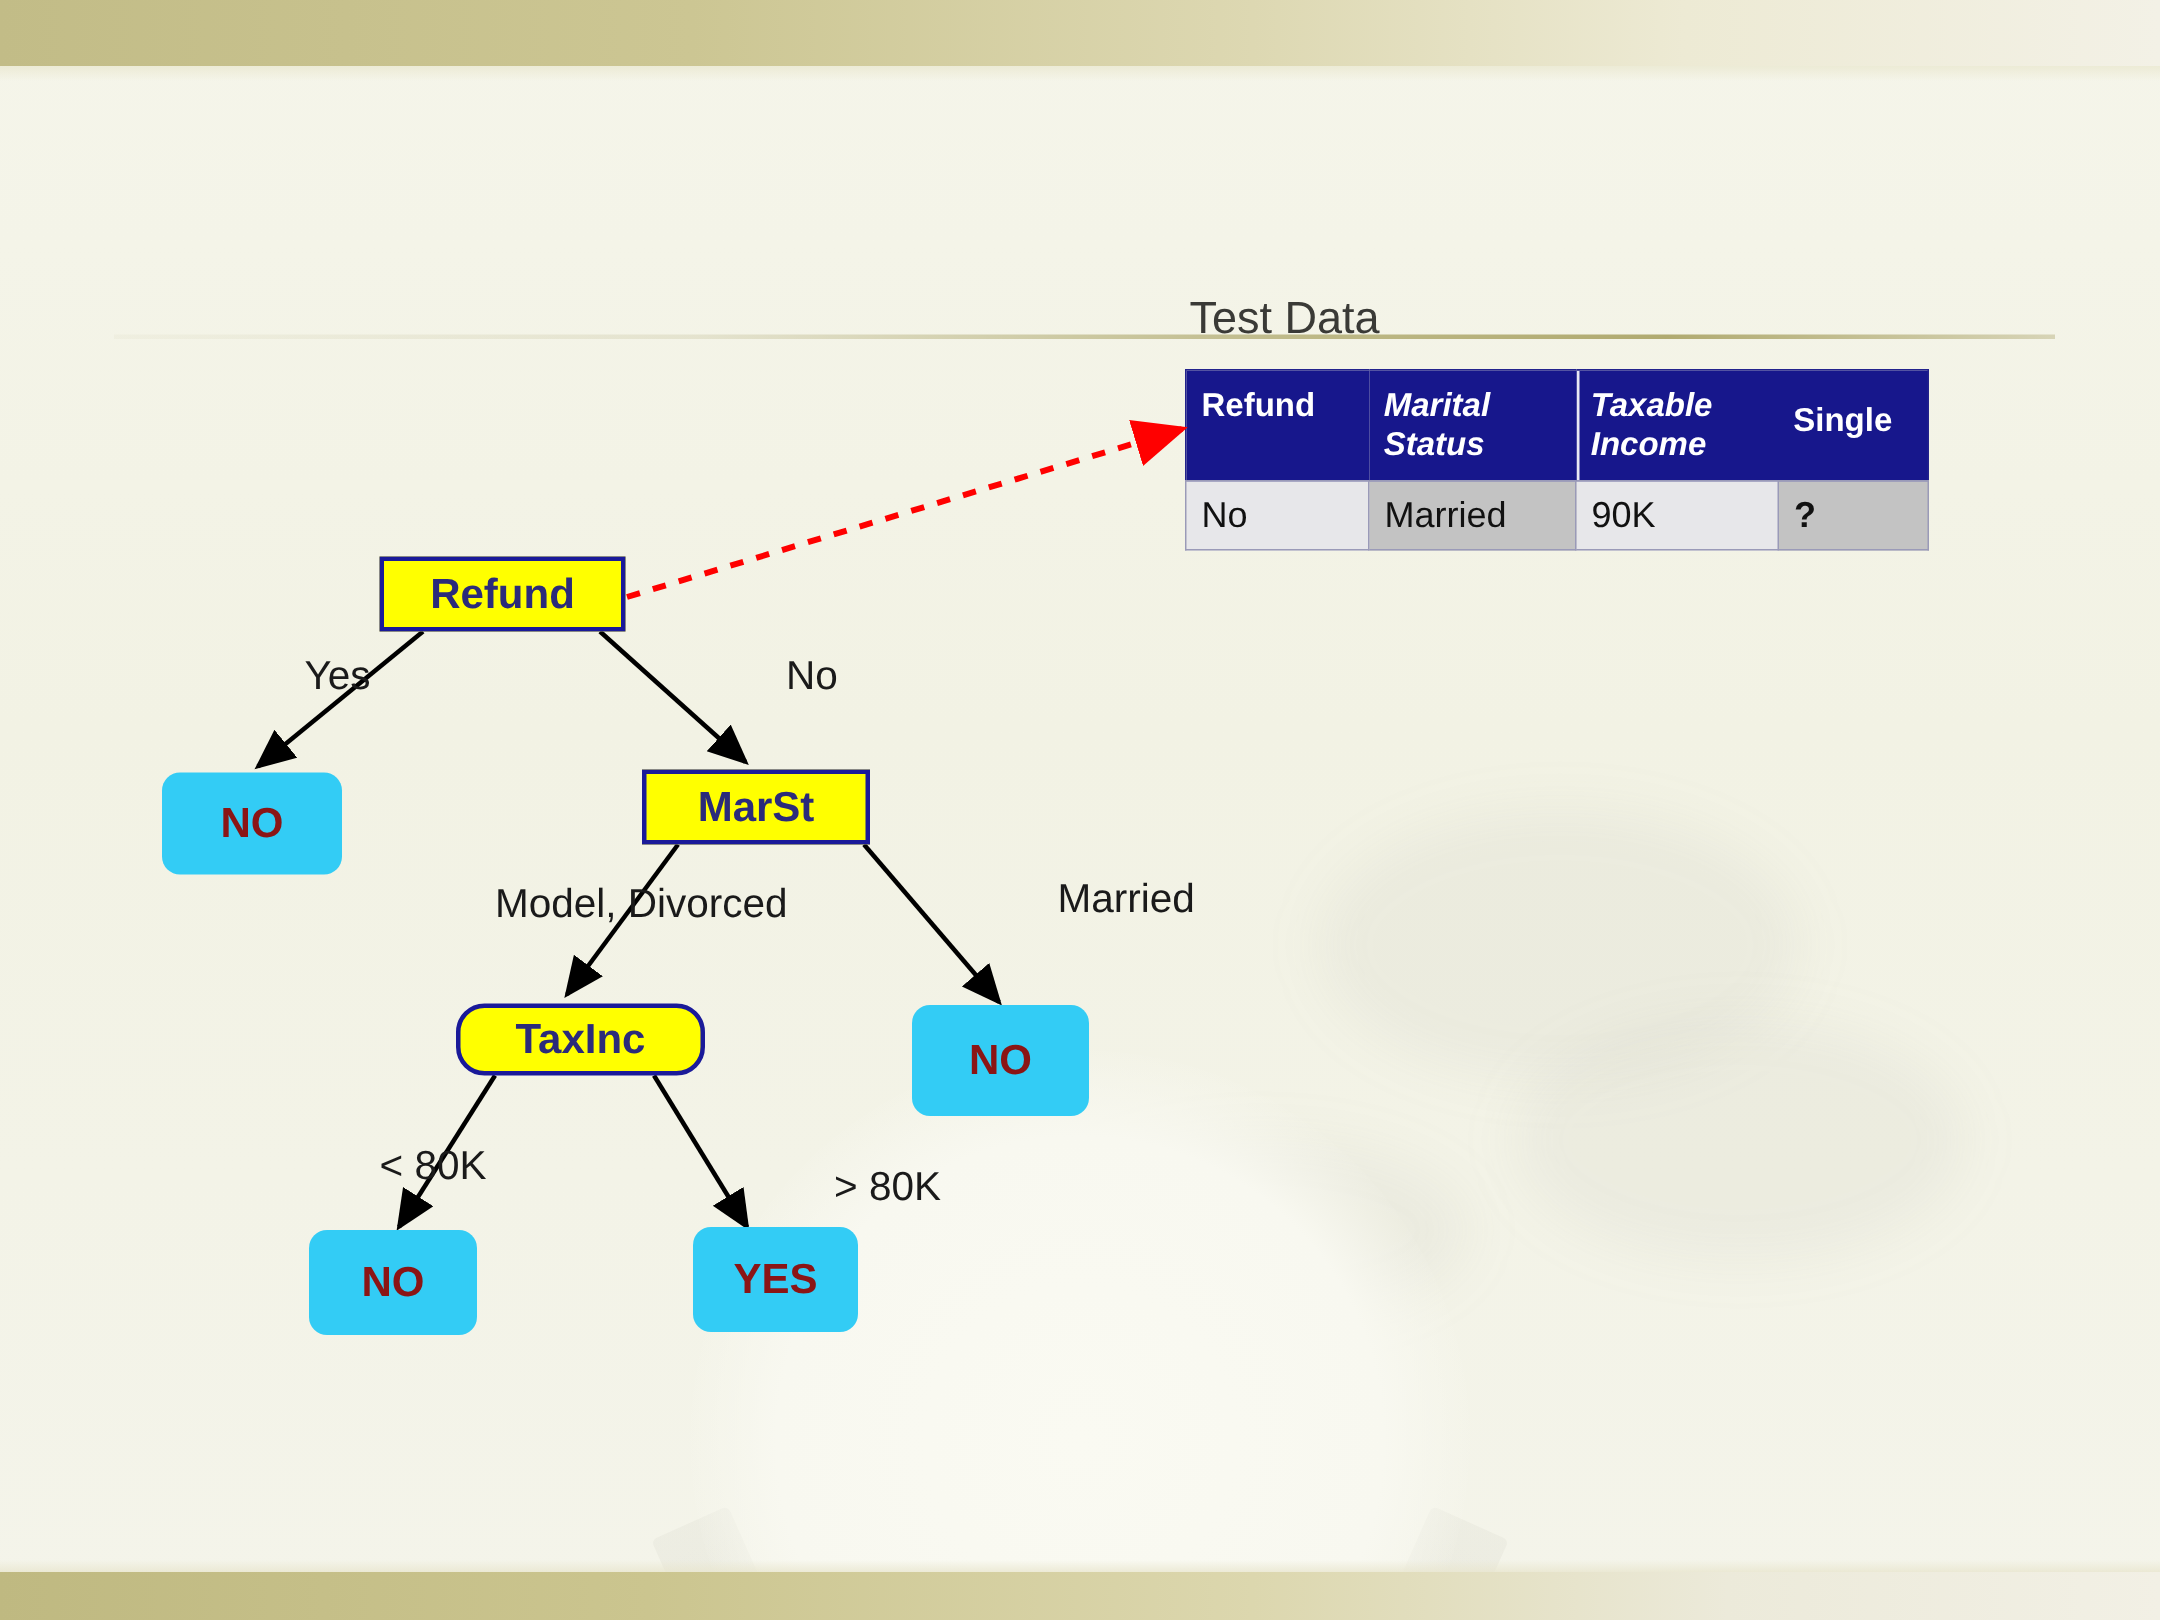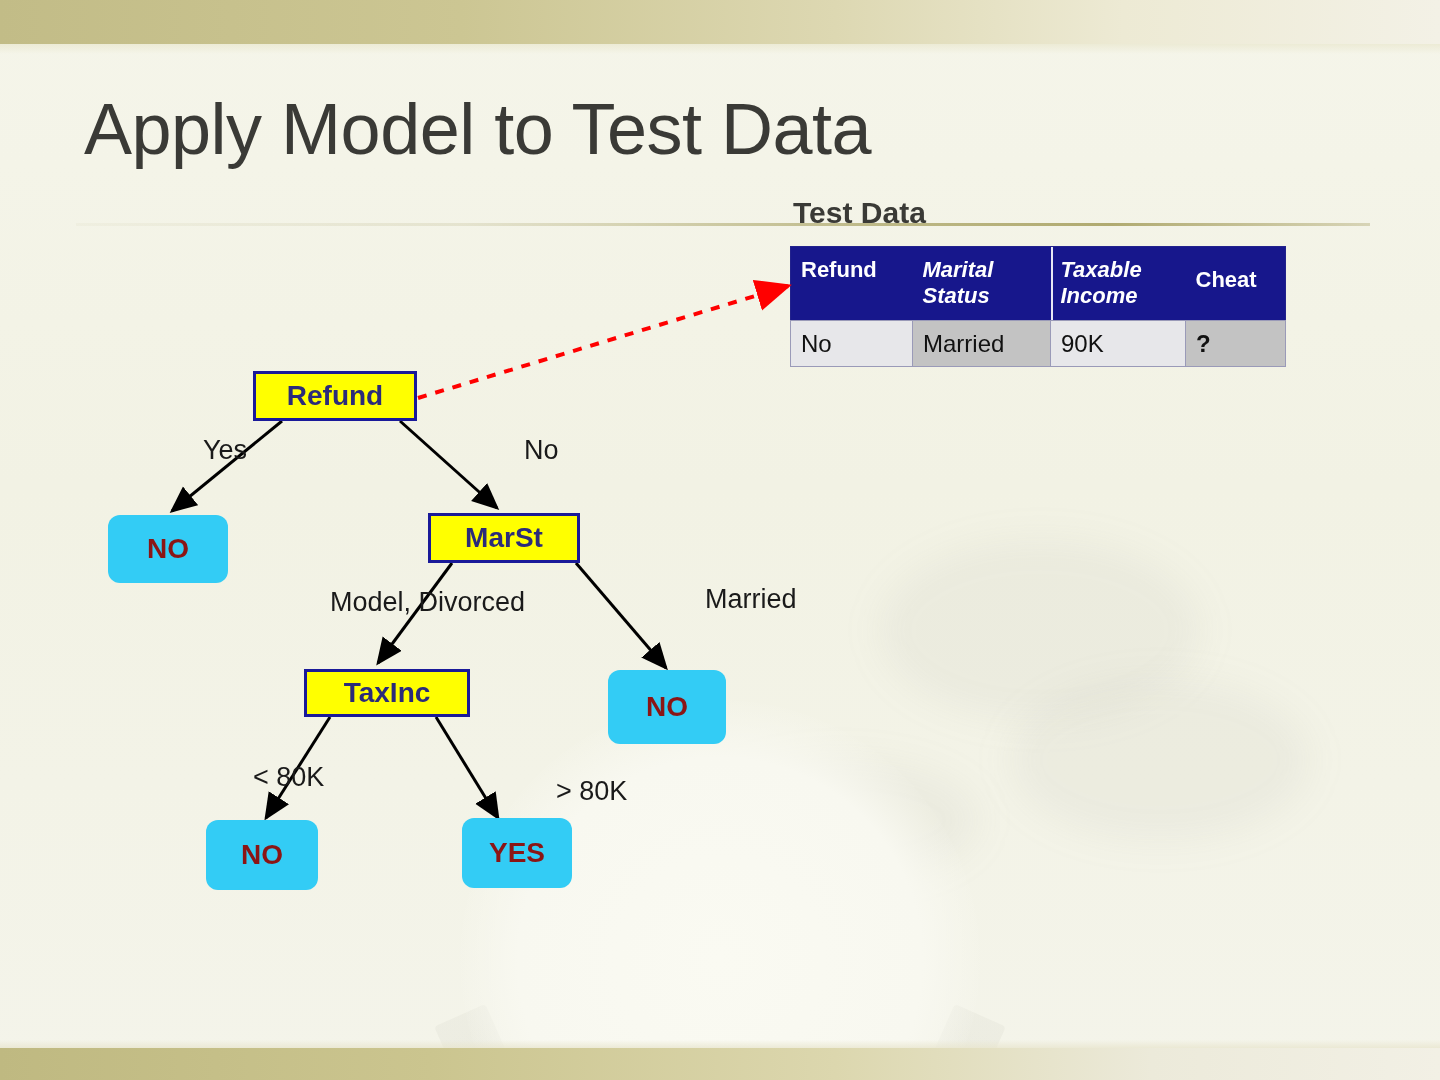--- a/index.html
+++ b/index.html
@@ -103,21 +103,21 @@
     height: 3px;
     background: linear-gradient(to right, rgba(200,196,160,0.10) 0%, rgba(200,196,160,0.35) 30%, rgba(186,181,129,0.95) 62%, rgba(176,170,112,1) 80%, rgba(196,191,150,0.6) 100%);
   }
 
   
   .testdata-caption {
     position: absolute;
     left: 793px;
     top: 196px;
     font-size: 30px;
-    font-weight: bold;
+    font-weight: normal;
     color: #3a3a36;
     white-space: nowrap;
   }
 
   
   .tdtable {
     position: absolute;
     left: 790px;
     top: 246px;
     border-collapse: collapse;
@@ -216,32 +216,31 @@
     <div class="fan-smudge" style="left:1010px;top:680px;width:300px;height:160px;"></div>
     <div class="fan-smudge" style="left:700px;top:760px;width:280px;height:120px;"></div>
     <div class="fan-hub"></div>
   </div>
 
   <div class="band-top"></div>
   <div class="band-top-fade"></div>
   <div class="band-bottom"></div>
   <div class="band-bottom-fade"></div>
 
-  <div class="title">Apply Model to Test Data</div>
   <div class="title-rule"></div>
 
   <div class="testdata-caption">Test Data</div>
 
   <table class="tdtable">
     <thead>
       <tr>
         <th class="col-refund">Refund</th>
         <th class="col-marital">Marital Status</th>
         <th class="col-income sep-left">Taxable Income</th>
-        <th class="col-cheat cheat-head">Cheat</th>
+        <th class="col-cheat cheat-head">Single</th>
       </tr>
     </thead>
     <tbody>
       <tr>
         <td class="td-light">No</td>
         <td class="td-dark">Married</td>
         <td class="td-light">90K</td>
         <td class="td-dark bold">?</td>
       </tr>
     </tbody>
@@ -269,21 +268,21 @@
 
     <line x1="436" y1="717" x2="498" y2="818" stroke="#000" stroke-width="3" marker-end="url(#arrowBlack)"></line>
 
     <line x1="418" y1="398" x2="788" y2="286" stroke="#ff0000" stroke-width="4" stroke-dasharray="9 9" marker-end="url(#arrowRed)"></line>
   </svg>
 
   <div class="node node-internal" style="left:253px; top:371px; width:164px; height:50px;">Refund</div>
 
   <div class="node node-internal" style="left:428px; top:513px; width:152px; height:50px;">MarSt</div>
 
-  <div class="node node-internal" style="left:304px; top:669px; width:166px; height:48px;">TaxInc</div>
+  <div class="node node-internal" style="left:304px; top:669px; width:166px; height:48px;border-radius:19px;">TaxInc</div>
 
   <div class="node node-leaf" style="left:108px; top:515px; width:120px; height:68px;">NO</div>
 
   <div class="node node-leaf" style="left:608px; top:670px; width:118px; height:74px;">NO</div>
 
   <div class="node node-leaf" style="left:206px; top:820px; width:112px; height:70px;">NO</div>
 
   <div class="node node-leaf" style="left:462px; top:818px; width:110px; height:70px;">YES</div>
 
   <div class="edge-label" style="left:203px; top:435px;">Yes</div>

